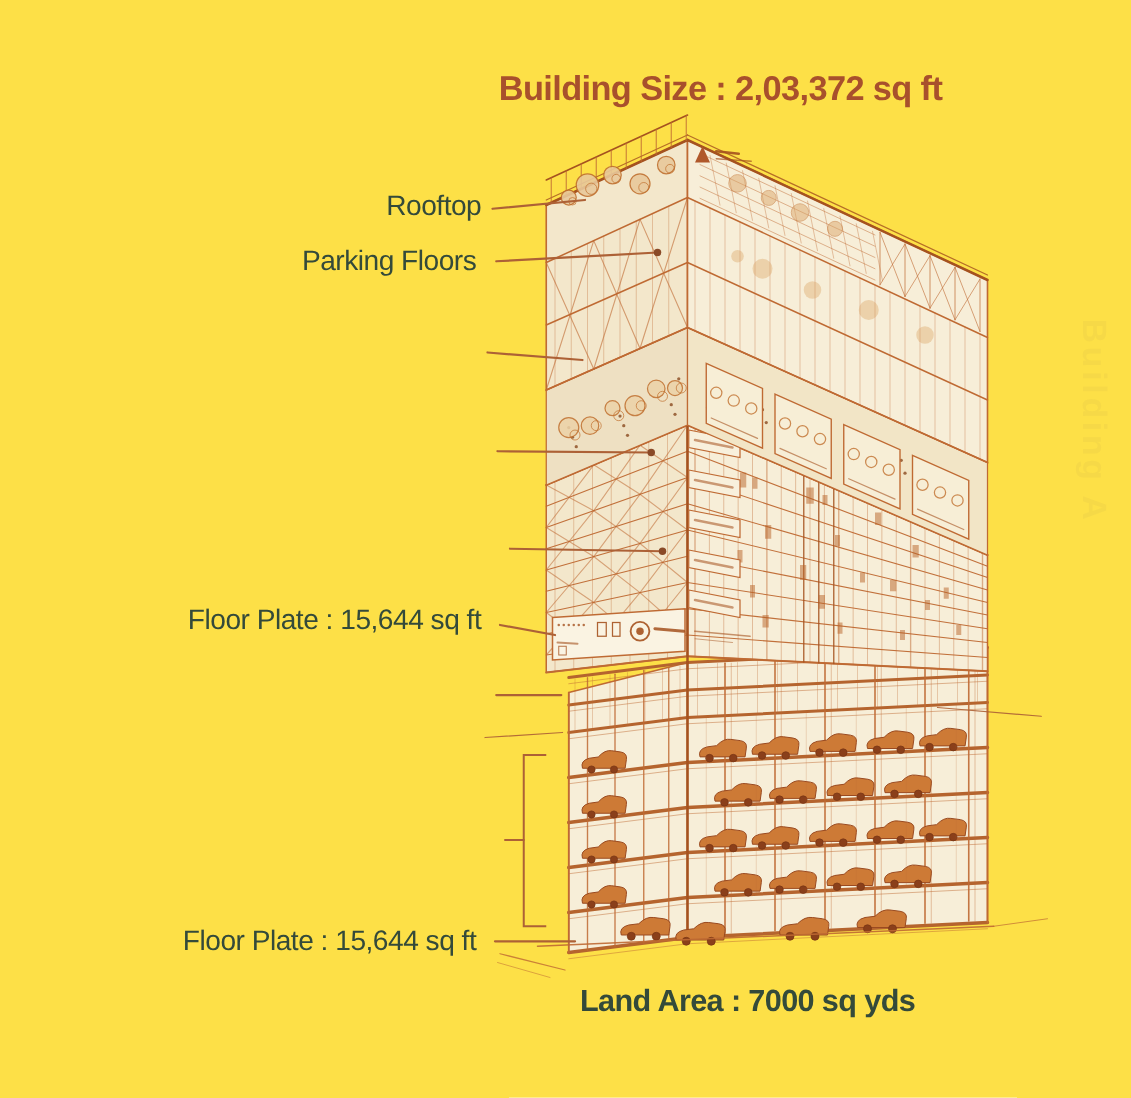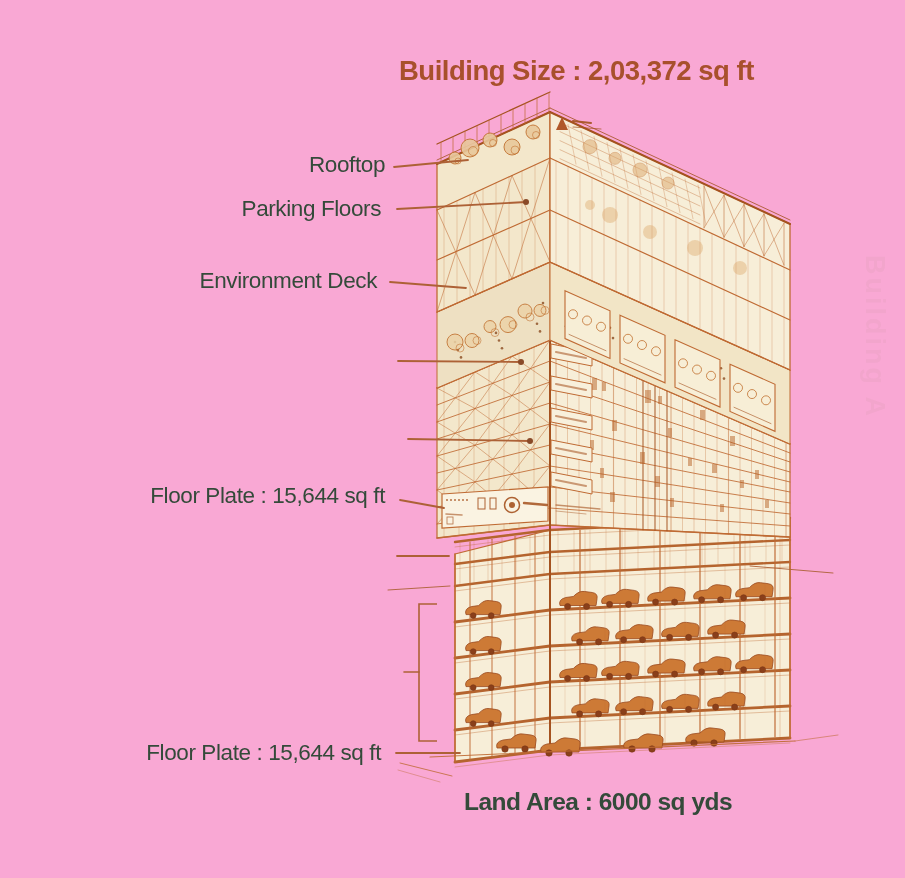--- a/index.html
+++ b/index.html
@@ -1,19 +1,19 @@
 <!DOCTYPE html>
 <html><head>
 <meta charset="utf-8">
 <style>
   html,body{margin:0;padding:0;}
   #stage{
     position:relative;
     width:905px;height:878px;
-    background:#f9a8d4;
+    background:#fde047;
     overflow:hidden;
     font-family:"Liberation Sans", sans-serif;
   }
   .callout{
     position:absolute;
     font-weight:normal;
     font-size:22.5px;
     line-height:26px;
     letter-spacing:-0.4px;
     color:#344a3a;
@@ -594,18 +594,17 @@
         <line x1="396" y1="753" x2="460" y2="753" stroke="#ad6136" stroke-width="1.8" opacity="1" stroke-linecap="round"></line>
         <polyline points="437,604 419,604 419,741 437,741" fill="none" stroke="#ad6136" stroke-width="1.6"></polyline>
         <line x1="404" y1="672" x2="419" y2="672" stroke="#ad6136" stroke-width="1.6" opacity="1" stroke-linecap="round"></line>
       </g>
   </svg>
 
   <div class="title">Building Size : 2,03,372 sq ft</div>
 
   <div class="callout" style="right:520px;top:152px">Rooftop</div>
   <div class="callout" style="right:524px;top:196px">Parking Floors</div>
-  <div class="callout" style="right:528px;top:268px">Environment Deck</div>
   <div class="callout" style="right:520px;top:483px">Floor Plate : 15,644 sq ft</div>
   <div class="callout" style="right:524px;top:740px">Floor Plate : 15,644 sq ft</div>
 
-  <div class="landarea">Land Area : 6000 sq yds</div>
+  <div class="landarea">Land Area : 7000 sq yds</div>
 </div>
 
 </body></html>

